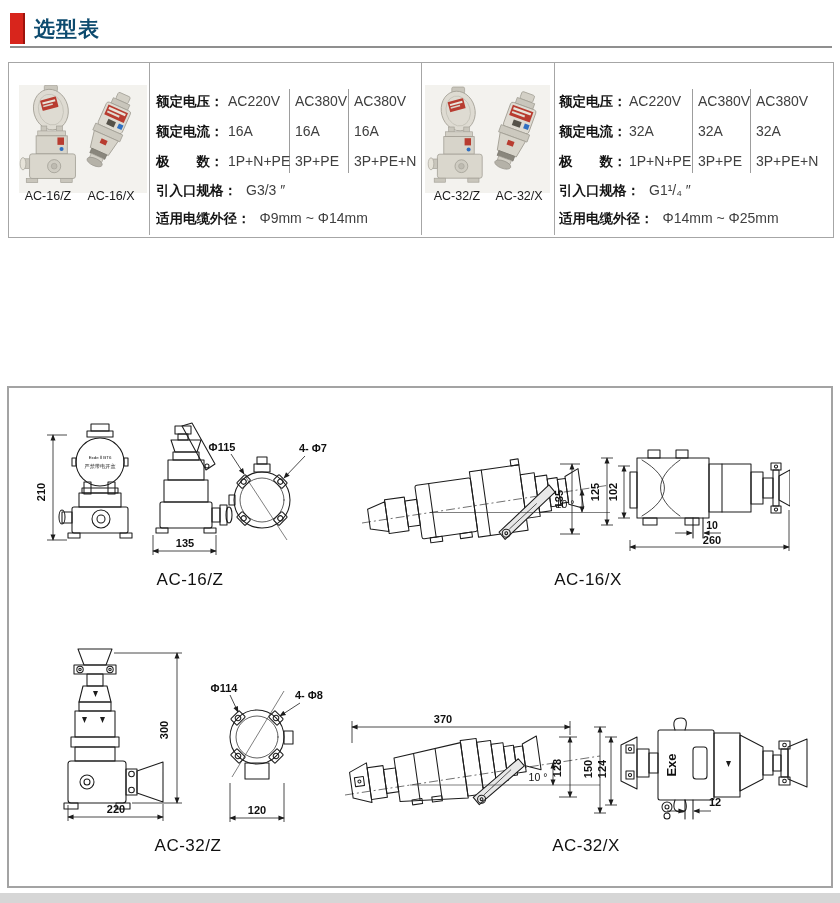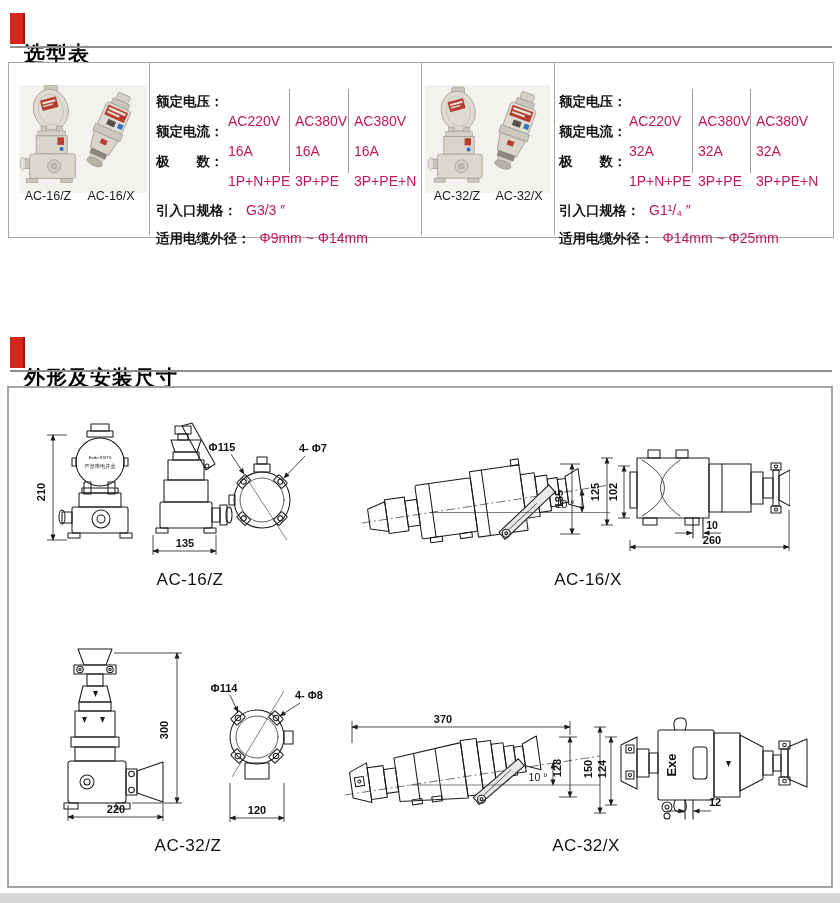--- a/index.html
+++ b/index.html
@@ -4,32 +4,32 @@
 <style>
   html,body{margin:0;padding:0;background:#fff;}
   .page{position:relative;width:840px;height:903px;background:#ffffff;
         font-family:"Liberation Sans",sans-serif;overflow:hidden;}
   .abs{position:absolute;}
 
   
   .sec-hd{position:absolute;left:0;width:840px;height:50px;}
   .red-bar{position:absolute;left:10px;top:0;width:13px;height:31px;
            background:#d8251c;border-right:2px solid #9e130c;}
-  .sec-title{position:absolute;left:24px;top:2px;font-size:21px;font-weight:bold;
-             color:#000000;letter-spacing:1px;white-space:nowrap;margin-top:25px;}
+  .sec-title{position:absolute;left:34px;top:2px;font-size:21px;font-weight:bold;
+             color:#0c4a6e;letter-spacing:1px;white-space:nowrap;}
   .sec-line{position:absolute;left:10px;width:822px;top:33px;height:0;
             border-bottom:2px solid #8f8f8f;}
 
   
   .sel-table{position:absolute;left:8px;top:62px;width:824px;height:174px;
              border:1px solid #a6a6a6;background:#fff;}
   .cell-div{position:absolute;top:0;width:1px;height:172px;background:#a6a6a6;}
   .vdiv{position:absolute;width:1px;height:84px;top:26px;background:#9d9d9d;}
   .spec-label{position:absolute;font-size:13.5px;font-weight:700;color:#141414;white-space:nowrap;text-align:right;}
-  .spec-val{position:absolute;font-size:14px;font-weight:500;color:#be185d;white-space:nowrap;margin-top:20px;}
+  .spec-val{position:absolute;font-size:14px;font-weight:500;color:#404040;white-space:nowrap;}
   .spec-flex{position:absolute;display:flex;gap:9px;align-items:baseline;white-space:nowrap;}
   .photo-bg{position:absolute;top:22px;height:108px;background:#f3f2ee;}
   .photo-label{position:absolute;font-size:12.5px;color:#1b1b1b;width:62px;
                text-align:center;white-space:nowrap;}
 
   
   .dim-box{position:absolute;left:7px;top:386px;width:822px;height:498px;
            border:2px solid #a3a3a3;background:#fff;}
   .drw-label{position:absolute;font-size:17px;color:#111;width:80px;text-align:center;
              letter-spacing:0.5px;white-space:nowrap;}
@@ -208,25 +208,20 @@
       <span class="spec-label" style="position:static">适用电缆外径：</span>
       <span class="spec-val" style="position:static">Φ14mm ~ Φ25mm</span>
     </div>
   </div>
 
   <div class="photo-label" style="left:17px;top:189px">AC-16/Z</div>
   <div class="photo-label" style="left:80px;top:189px">AC-16/X</div>
   <div class="photo-label" style="left:426px;top:189px">AC-32/Z</div>
   <div class="photo-label" style="left:488px;top:189px">AC-32/X</div>
 
-  <div class="sec-hd" style="top:337px">
-    <div class="red-bar"></div>
-    <div class="sec-title">外形及安装尺寸</div>
-    <div class="sec-line"></div>
-  </div>
 
   <div class="dim-box"></div>
 
   <svg class="abs" style="left:35px;top:418px" width="300" height="150" viewBox="0 0 300 150">
 
     <line class="dim" x1="12" y1="17" x2="32" y2="17"></line>
     <line class="dim" x1="12" y1="122" x2="32" y2="122"></line>
     <line class="dim" x1="18" y1="17" x2="18" y2="122" marker-start="url(#arr)" marker-end="url(#arr)"></line>
     <text class="dim-text" x="10" y="74" text-anchor="middle" transform="rotate(-90 10 74)">210</text>
 

